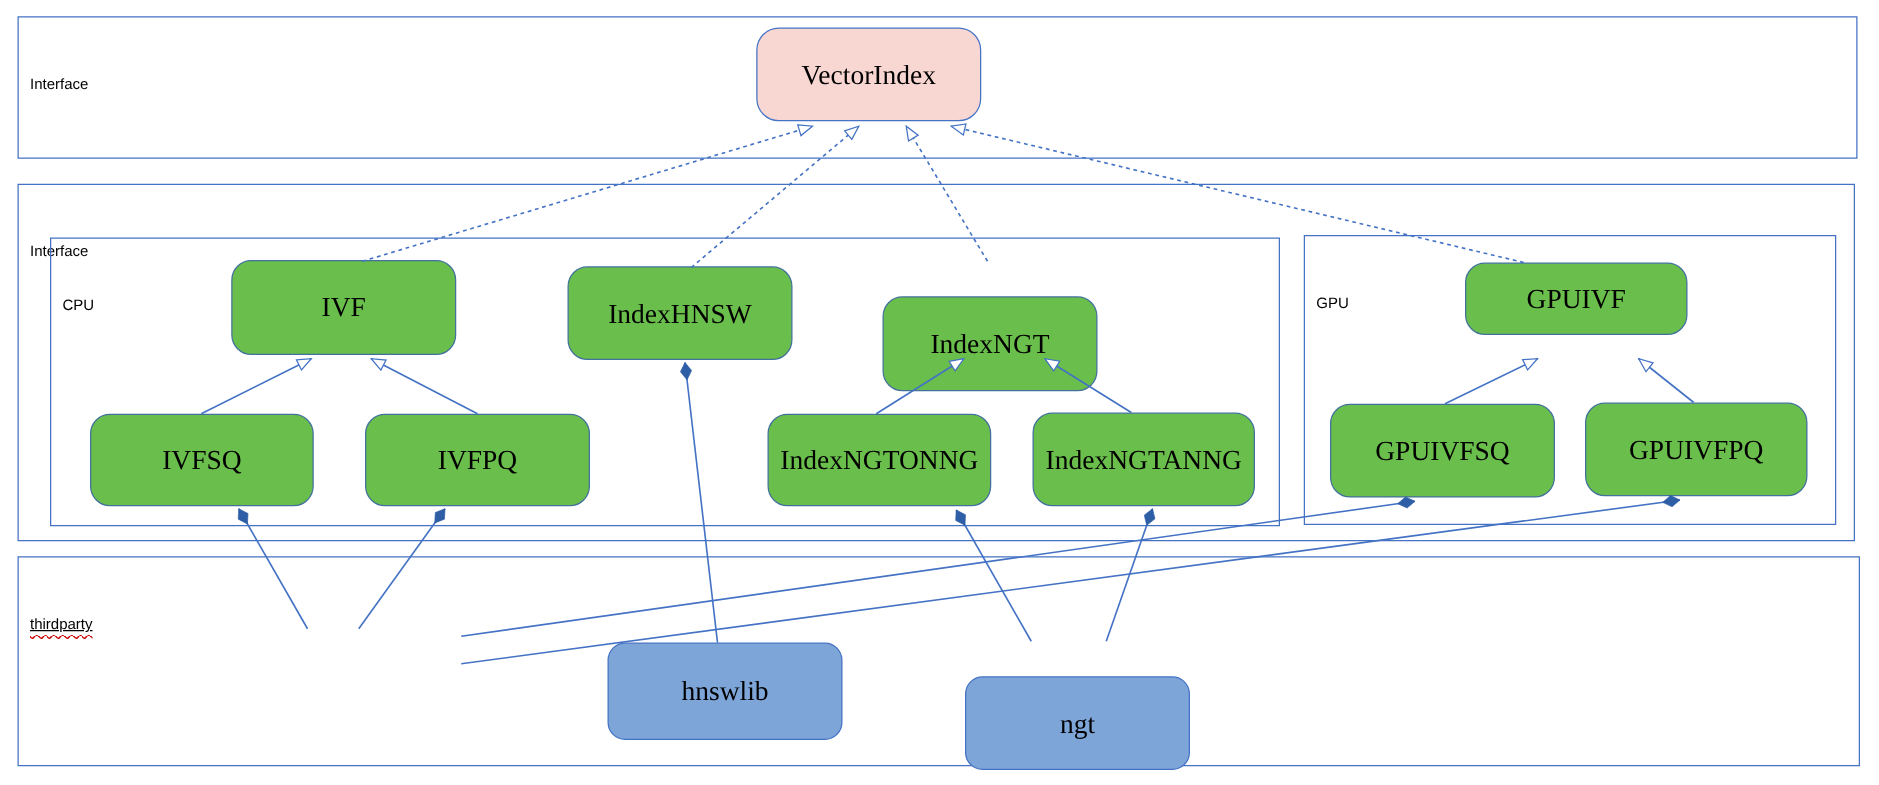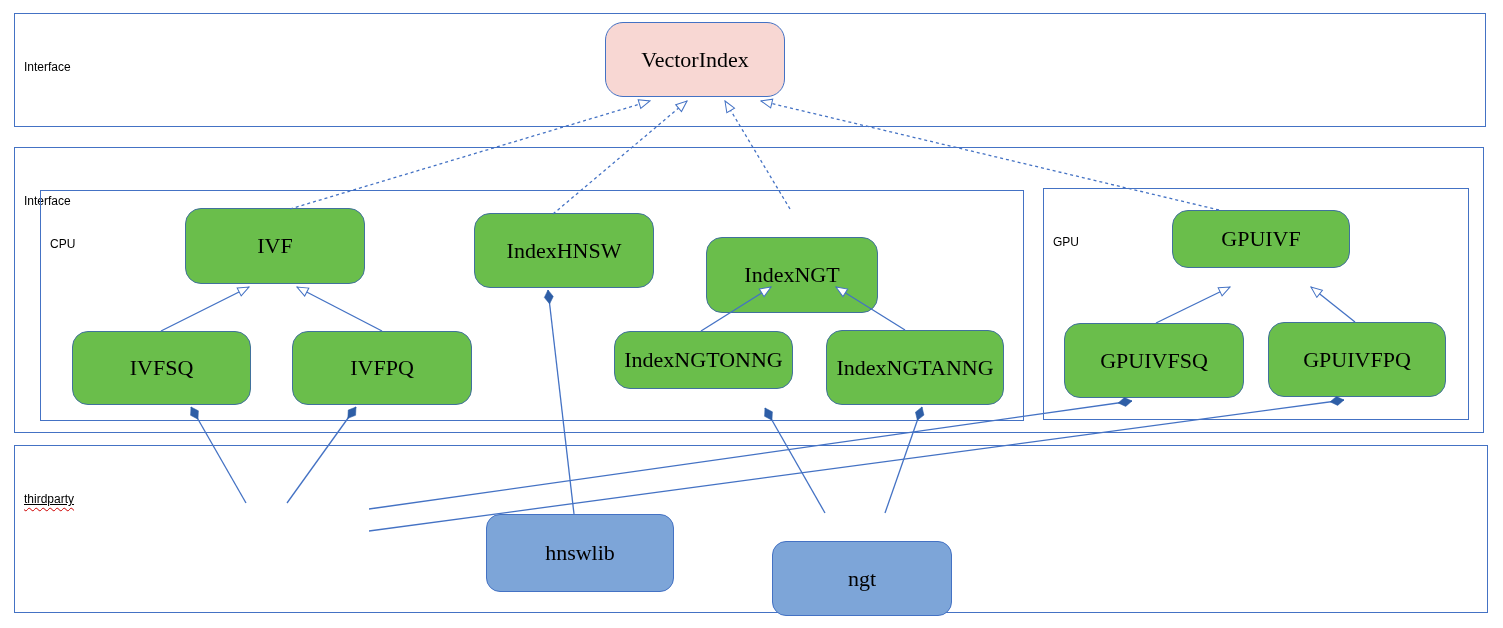--- a/index.html
+++ b/index.html
@@ -119,37 +119,37 @@
   </div>
 
   <div class="node pink" style="left:605px; top:22px; width:180px; height:75px;">
     <span>VectorIndex</span>
   </div>
 
   <div class="node green" style="left:185px; top:208px; width:180px; height:76px;">
     <span>IVF</span>
   </div>
 
-  <div class="node green" style="left:474px; top:213px; width:180px; height:75px;justify-content:center;">
+  <div class="node green" style="left:454px; top:213px; width:180px; height:75px;justify-content:center;">
     <span>IndexHNSW</span>
   </div>
 
   <div class="node green" style="left:706px; top:208px; width:172px; height:76px;margin-top:29px;">
     <span>IndexNGT</span>
   </div>
 
   <div class="node green" style="left:72px; top:331px; width:179px; height:74px;">
     <span>IVFSQ</span>
   </div>
 
   <div class="node green" style="left:292px; top:331px; width:180px; height:74px;">
     <span>IVFPQ</span>
   </div>
 
-  <div class="node green" style="left:614px; top:331px; width:179px; height:58px;text-align:right;">
+  <div class="node green" style="left:614px; top:331px; width:179px; height:74px;text-align:right;">
     <span>IndexNGTONNG</span>
   </div>
 
   <div class="node green" style="left:826px; top:330px; width:178px; height:75px;">
     <span>IndexNGTANNG</span>
   </div>
 
   <div class="node green" style="left:1172px; top:210px; width:178px; height:58px;">
     <span>GPUIVF</span>
   </div>

